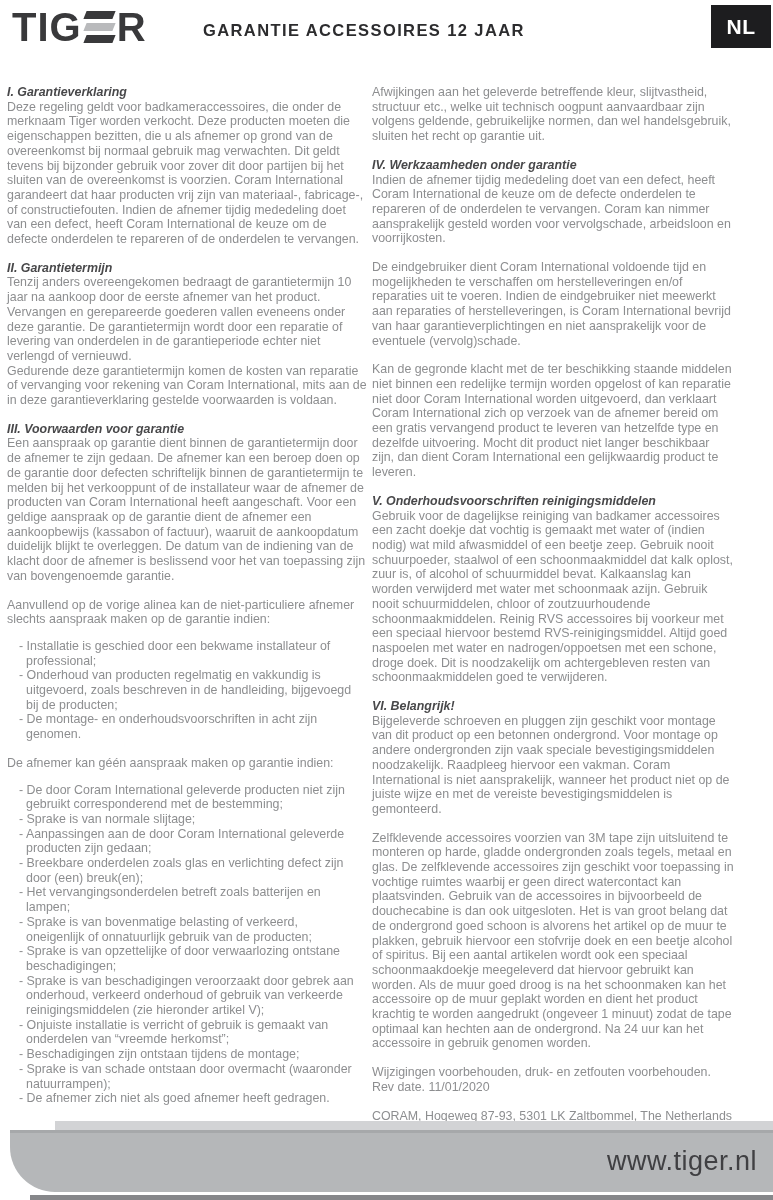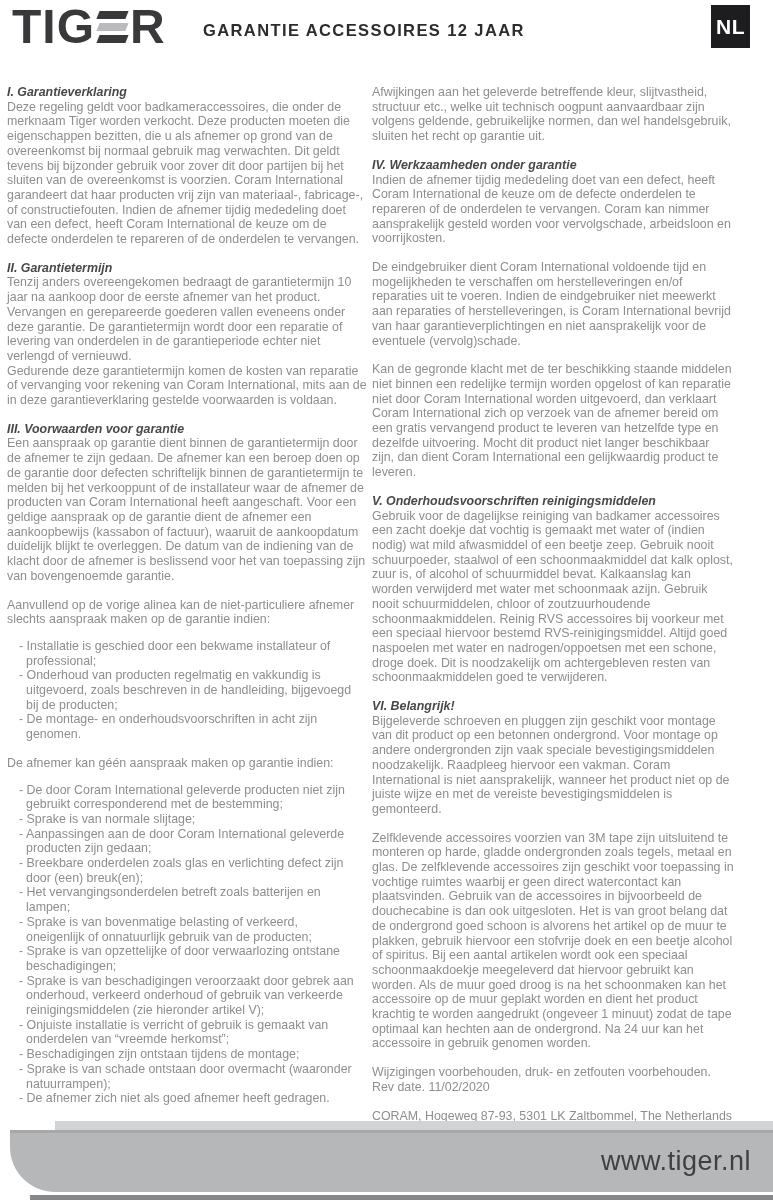--- a/index.html
+++ b/index.html
@@ -7,34 +7,34 @@
     width:773px;height:1200px;
     background:#ffffff;
     font-family:"Liberation Sans",sans-serif;
     position:relative;
     overflow:hidden;
   }
   
   .logo{
     position:absolute;left:12px;top:3px;height:48px;
     display:flex;align-items:center;
-    font-weight:800;font-size:48px;letter-spacing:1px;color:#39393b;
+    font-weight:800;font-size:40px;letter-spacing:1px;color:#39393b;
     -webkit-font-smoothing:antialiased;
   }
   .logo-left,.logo-right{line-height:1;}
   .logo-e{display:inline-flex;flex-direction:column;gap:4px;margin:0 3px;}
   .logo-e i{display:block;width:29px;height:8px;background:#39393b;transform:skewX(-22deg);}
   .logo-e i.b2{background:#b9babc;}
   .doc-title{
     position:absolute;left:203px;top:21px;
     font-size:16.5px;font-weight:700;letter-spacing:1.4px;color:#2c2c2e;
     white-space:nowrap;
   }
   .lang-badge{
-    position:absolute;left:711px;top:5px;width:39px;height:43px;
+    position:absolute;left:711px;top:5px;width:60px;height:43px;
     background:#1d1d1f;color:#ffffff;
     display:flex;align-items:center;justify-content:center;
     font-size:21px;font-weight:700;letter-spacing:.5px;
   }
   
   .col{
     position:absolute;top:85px;
     font-size:12.4px;line-height:14.7px;color:#8d8e90;
     text-align:left;
   }
@@ -50,21 +50,21 @@
   .footer-strip-top{
     position:absolute;left:55px;right:0;top:1121px;height:9px;
     background:#d2d3d5;
   }
   .footer-bar{
     position:absolute;left:10px;right:0;top:1130px;height:62px;
     background:#b5b7b9;
     border-bottom-left-radius:45px;
     box-shadow:inset 0 3px 0 #a6a8aa;
     display:flex;align-items:center;justify-content:flex-end;
-    padding-right:22px;box-sizing:border-box;
+    padding-right:16px;box-sizing:border-box;
   }
   .footer-url{
     font-size:27px;font-weight:300;color:#404043;letter-spacing:.5px;
   }
   .footer-strip-bottom{
     position:absolute;left:30px;right:0;top:1195px;height:5px;
     background:#86878a;
   }
 </style>
 </head>
@@ -122,21 +122,21 @@
       <div class="sec-h">IV. Werkzaamheden onder garantie</div>
       <div class="para">Indien de afnemer tijdig mededeling doet van een defect, heeft Coram International de keuze om de defecte onderdelen te repareren of de onderdelen te vervangen. Coram kan nimmer aansprakelijk gesteld worden voor vervolgschade, arbeidsloon en voorrijkosten.</div>
       <div class="para gap">De eindgebruiker dient Coram International voldoende tijd en mogelijkheden te verschaffen om herstelleveringen en/of reparaties uit te voeren. Indien de eindgebruiker niet meewerkt aan reparaties of herstelleveringen, is Coram International bevrijd van haar garantieverplichtingen en niet aansprakelijk voor de eventuele (vervolg)schade.</div>
       <div class="para gap">Kan de gegronde klacht met de ter beschikking staande middelen niet binnen een redelijke termijn worden opgelost of kan reparatie niet door Coram International worden uitgevoerd, dan verklaart Coram International zich op verzoek van de afnemer bereid om een gratis vervangend product te leveren van hetzelfde type en dezelfde uitvoering. Mocht dit product niet langer beschikbaar zijn, dan dient Coram International een gelijkwaardig product te leveren.</div>
       <div class="sec-h">V. Onderhoudsvoorschriften reinigingsmiddelen</div>
       <div class="para">Gebruik voor de dagelijkse reiniging van badkamer accessoires een zacht doekje dat vochtig is gemaakt met water of (indien nodig) wat mild afwasmiddel of een beetje zeep. Gebruik nooit schuurpoeder, staalwol of een schoonmaakmiddel dat kalk oplost, zuur is, of alcohol of schuurmiddel bevat. Kalkaanslag kan worden verwijderd met water met schoonmaak azijn. Gebruik nooit schuurmiddelen, chloor of zoutzuurhoudende schoonmaakmiddelen. Reinig RVS accessoires bij voorkeur met een speciaal hiervoor bestemd RVS-reinigingsmiddel. Altijd goed naspoelen met water en nadrogen/oppoetsen met een schone, droge doek. Dit is noodzakelijk om achtergebleven resten van schoonmaakmiddelen goed te verwijderen.</div>
       <div class="sec-h">VI. Belangrijk!</div>
       <div class="para">Bijgeleverde schroeven en pluggen zijn geschikt voor montage van dit product op een betonnen ondergrond. Voor montage op andere ondergronden zijn vaak speciale bevestigingsmiddelen noodzakelijk. Raadpleeg hiervoor een vakman. Coram International is niet aansprakelijk, wanneer het product niet op de juiste wijze en met de vereiste bevestigingsmiddelen is gemonteerd.</div>
       <div class="para gap">Zelfklevende accessoires voorzien van 3M tape zijn uitsluitend te monteren op harde, gladde ondergronden zoals tegels, metaal en glas. De zelfklevende accessoires zijn geschikt voor toepassing in vochtige ruimtes waarbij er geen direct watercontact kan plaatsvinden. Gebruik van de accessoires in bijvoorbeeld de douchecabine is dan ook uitgesloten. Het is van groot belang dat de ondergrond goed schoon is alvorens het artikel op de muur te plakken, gebruik hiervoor een stofvrije doek en een beetje alcohol of spiritus. Bij een aantal artikelen wordt ook een speciaal schoonmaakdoekje meegeleverd dat hiervoor gebruikt kan worden. Als de muur goed droog is na het schoonmaken kan het accessoire op de muur geplakt worden en dient het product krachtig te worden aangedrukt (ongeveer 1 minuut) zodat de tape optimaal kan hechten aan de ondergrond. Na 24 uur kan het accessoire in gebruik genomen worden.</div>
       <div class="para gap">Wijzigingen voorbehouden, druk- en zetfouten voorbehouden.</div>
-      <div class="para">Rev date. 11/02/2020</div>
+      <div class="para">Rev date. 11/01/2020</div>
       <div class="para gap">CORAM, Hogeweg 87-93, 5301 LK Zaltbommel, The Netherlands</div>
     </div>
 
   <div class="footer-strip-top"></div>
   <div class="footer-bar">
     <span class="footer-url">www.tiger.nl</span>
   </div>
   <div class="footer-strip-bottom"></div>
 
 </div>

